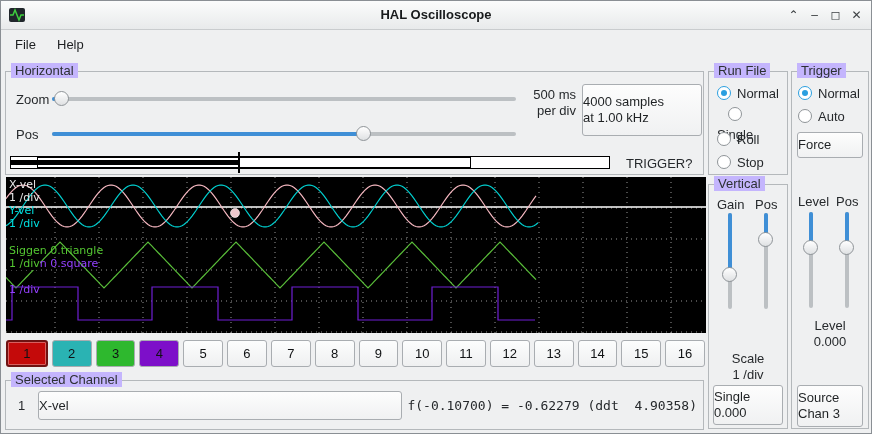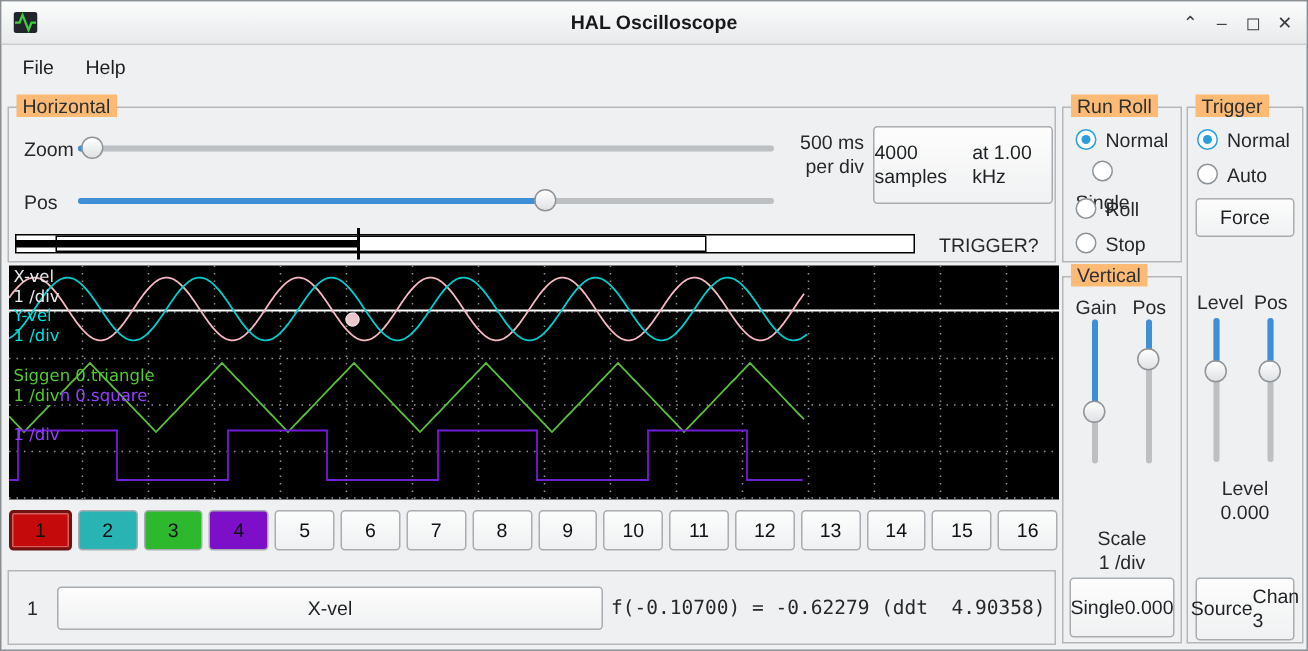--- a/index.html
+++ b/index.html
@@ -14,25 +14,25 @@
   .titlebar .apptitle{position:absolute;left:0;right:0;top:6px;text-align:center;font-weight:bold;color:#17191b;}
   .titlebar .appicon{position:absolute;left:8px;top:6px;width:16px;height:16px;}
   .win-btns{position:absolute;right:4px;top:0;height:28px;display:flex;align-items:center;}
   .win-btn{width:21px;height:20px;display:flex;align-items:center;justify-content:center;
     color:#3c4043;font-size:12px;cursor:default;}
   
   .menubar{position:absolute;left:0;top:29px;width:100%;height:28px;text-align:center;}
   .menu-item{position:absolute;top:4px;padding:3px 8px;color:#1d1f21;}
   
   .grp{position:absolute;border:1px solid #b4b8bb;box-sizing:border-box;}
-  .legend{position:absolute;top:-9px;left:5px;background:#fdba74;padding:0 4px;color:#2c3033;white-space:nowrap;}
+  .legend{position:absolute;top:-9px;left:5px;background:#c4b5fd;padding:0 4px;color:#2c3033;white-space:nowrap;}
   .lbl{position:absolute;white-space:nowrap;}
   .btn{position:absolute;box-sizing:border-box;background:linear-gradient(#fdfdfd,#f0f1f2);
-    border:1px solid #a9adb1;border-radius:3px;display:flex;flex-direction:row;
-    align-items:center;justify-content:center;line-height:16px;color:#1f2224;}
+    border:1px solid #a9adb1;border-radius:3px;display:flex;flex-direction:column;
+    align-items:flex-start;justify-content:center;line-height:16px;color:#1f2224;}
   
   .slider-h{position:absolute;height:18px;}
   .slider-h .groove{position:absolute;left:0;right:0;top:7px;height:4px;background:#bcc0c3;border-radius:2px;}
   .slider-h .fill{position:absolute;left:0;top:7px;height:4px;background:#3f8fd6;border-radius:2px;}
   .slider-h .handle{position:absolute;top:1px;width:15px;height:15px;border-radius:50%;
     background:linear-gradient(#ffffff,#dfe1e3);border:1px solid #8f9498;box-sizing:border-box;}
   .slider-v{position:absolute;width:18px;}
   .slider-v .groove{position:absolute;left:7px;top:0;bottom:0;width:4px;background:#bcc0c3;border-radius:2px;}
   .slider-v .fill{position:absolute;left:7px;top:0;width:4px;background:#3f8fd6;border-radius:2px;}
   .slider-v .handle{position:absolute;left:1px;width:15px;height:15px;border-radius:50%;
@@ -173,29 +173,30 @@
       <div class="ch-btn">10</div>
       <div class="ch-btn">11</div>
       <div class="ch-btn">12</div>
       <div class="ch-btn">13</div>
       <div class="ch-btn">14</div>
       <div class="ch-btn">15</div>
       <div class="ch-btn">16</div>
     </div>
 
   <div class="grp" style="left:4px;top:379px;width:699px;height:50px">
+    <span class="legend">Selected Channel</span>
     <span class="lbl" style="left:12px;top:17px">1</span>
     <div class="btn" style="left:32px;top:10px;width:364px;height:29px">
       <div>X-vel</div>
     </div>
     <span class="lbl mono" style="right:6px;top:17px;font-size:13px">f(-0.10700) = -0.62279 (ddt  4.90358)</span>
   </div>
 
   <div class="grp" style="left:707px;top:70px;width:80px;height:104px">
-    <span class="legend">Run Roll</span>
+    <span class="legend">Run File</span>
     <div></div>
   <div class="radio-row" style="left: 8px; top: 12px;">
         <span class="radio sel"></span>
         <span>Normal</span>
       </div>
       <div class="radio-row" style="left: 8px; top: 35px; flex-direction: column;">
         <span class="radio"></span>
         <span>Single</span>
       </div>
       <div class="radio-row" style="left: 8px; top: 58px;">

